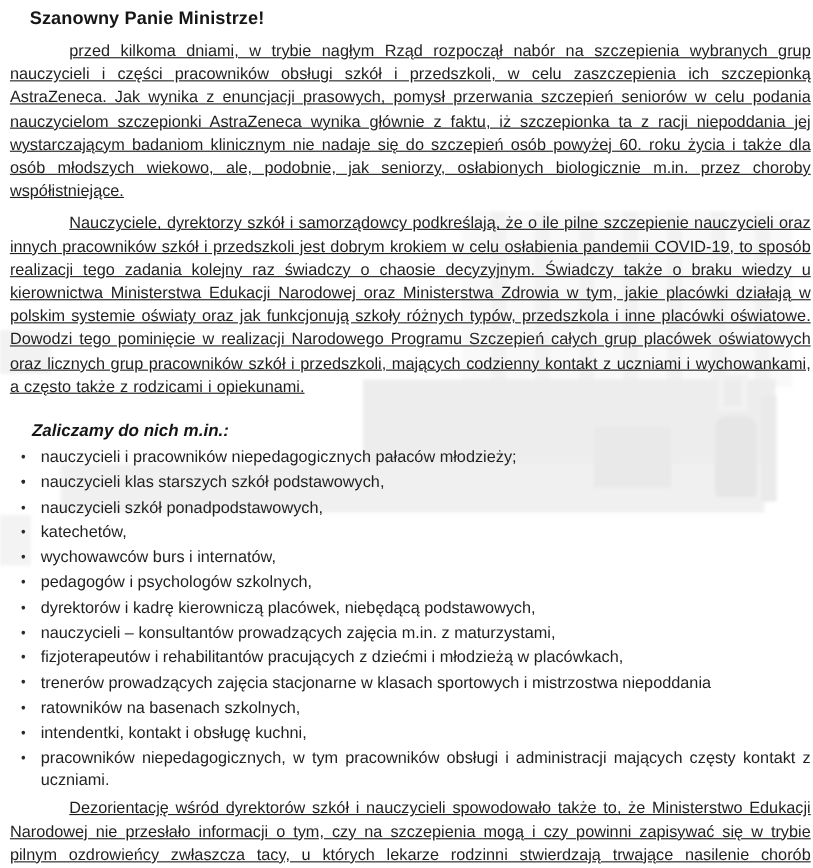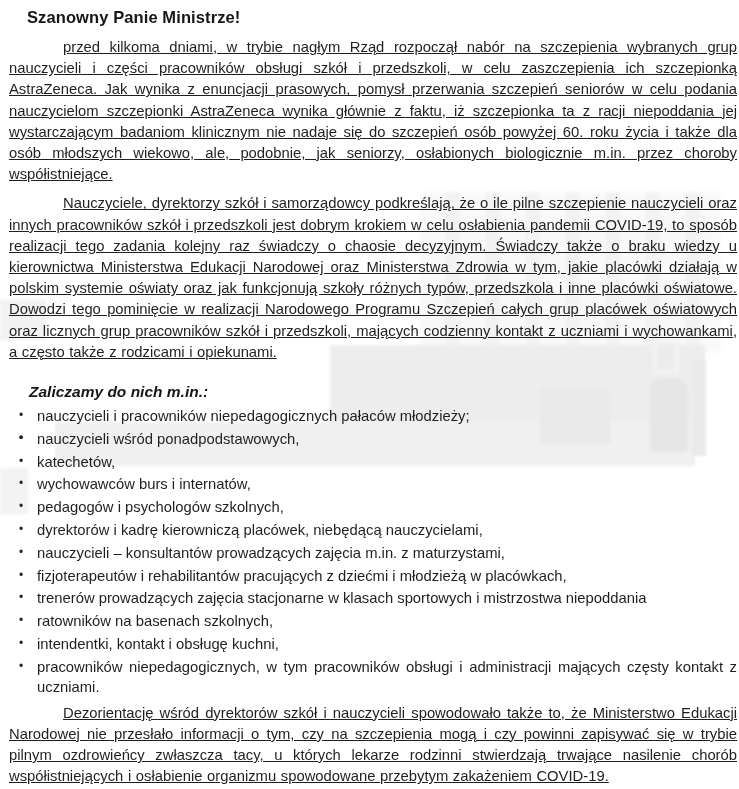--- a/index.html
+++ b/index.html
@@ -114,26 +114,26 @@
 
     <p class="para">przed kilkoma dniami, w trybie nagłym Rząd rozpoczął nabór na szczepienia wybranych grup nauczycieli i części pracowników obsługi szkół i przedszkoli, w celu zaszczepienia ich szczepionką AstraZeneca. Jak wynika z enuncjacji prasowych, pomysł przerwania szczepień seniorów w celu podania nauczycielom szczepionki AstraZeneca wynika głównie z faktu, iż szczepionka ta z racji niepoddania jej wystarczającym badaniom klinicznym nie nadaje się do szczepień osób powyżej 60. roku życia i także dla osób młodszych wiekowo, ale, podobnie, jak seniorzy, osłabionych biologicznie m.in. przez choroby współistniejące.</p>
 
     <p class="para">Nauczyciele, dyrektorzy szkół i samorządowcy podkreślają, że o ile pilne szczepienie nauczycieli oraz innych pracowników szkół i przedszkoli jest dobrym krokiem w celu osłabienia pandemii COVID-19, to sposób realizacji tego zadania kolejny raz świadczy o chaosie decyzyjnym. Świadczy także o braku wiedzy u kierownictwa Ministerstwa Edukacji Narodowej oraz Ministerstwa Zdrowia w tym, jakie placówki działają w polskim systemie oświaty oraz jak funkcjonują szkoły różnych typów, przedszkola i inne placówki oświatowe. Dowodzi tego pominięcie w realizacji Narodowego Programu Szczepień całych grup placówek oświatowych oraz licznych grup pracowników szkół i przedszkoli, mających codzienny kontakt z uczniami i wychowankami, a często także z rodzicami i opiekunami.</p>
 
     <h2 class="list-header">Zaliczamy do nich m.in.:</h2>
 
     <ul class="recipients">
       <li><span class="bullet">•</span><span>nauczycieli i pracowników niepedagogicznych pałaców młodzieży;</span></li>
       <li><span class="bullet">•</span></li>
-      <li><span class="bullet">•</span></li>
-      <li><span class="bullet">•</span><span>nauczycieli wśród ponadpodstawowych,</span></li>
+      <li><span class="bullet">•</span><span>nauczycieli klas starszych szkół podstawowych,</span></li>
+      <li><span class="bullet">•</span><span>nauczycieli szkół ponadpodstawowych,</span></li>
       <li><span class="bullet">•</span><span>katechetów,</span></li>
       <li><span class="bullet">•</span><span>wychowawców burs i internatów,</span></li>
       <li><span class="bullet">•</span><span>pedagogów i psychologów szkolnych,</span></li>
-      <li><span class="bullet">•</span><span>dyrektorów i kadrę kierowniczą placówek, niebędącą nauczycielami,</span></li>
+      <li><span class="bullet">•</span><span>dyrektorów i kadrę kierowniczą placówek, niebędącą podstawowych,</span></li>
       <li><span class="bullet">•</span><span>nauczycieli – konsultantów prowadzących zajęcia m.in. z maturzystami,</span></li>
       <li><span class="bullet">•</span><span>fizjoterapeutów i rehabilitantów pracujących z dziećmi i młodzieżą w placówkach,</span></li>
       <li><span class="bullet">•</span><span>trenerów prowadzących zajęcia stacjonarne w klasach sportowych i mistrzostwa niepoddania</span></li>
       <li><span class="bullet">•</span><span>ratowników na basenach szkolnych,</span></li>
       <li><span class="bullet">•</span><span>intendentki, kontakt i obsługę kuchni,</span></li>
       <li><span class="bullet">•</span><span>pracowników niepedagogicznych, w tym pracowników obsługi i administracji mających częsty kontakt z uczniami.</span></li>
     </ul>
 
     <p class="para closing">Dezorientację wśród dyrektorów szkół i nauczycieli spowodowało także to, że Ministerstwo Edukacji Narodowej nie przesłało informacji o tym, czy na szczepienia mogą i czy powinni zapisywać się w trybie pilnym ozdrowieńcy zwłaszcza tacy, u których lekarze rodzinni stwierdzają trwające nasilenie chorób współistniejących i osłabienie organizmu spowodowane przebytym zakażeniem COVID-19.</p>
 

